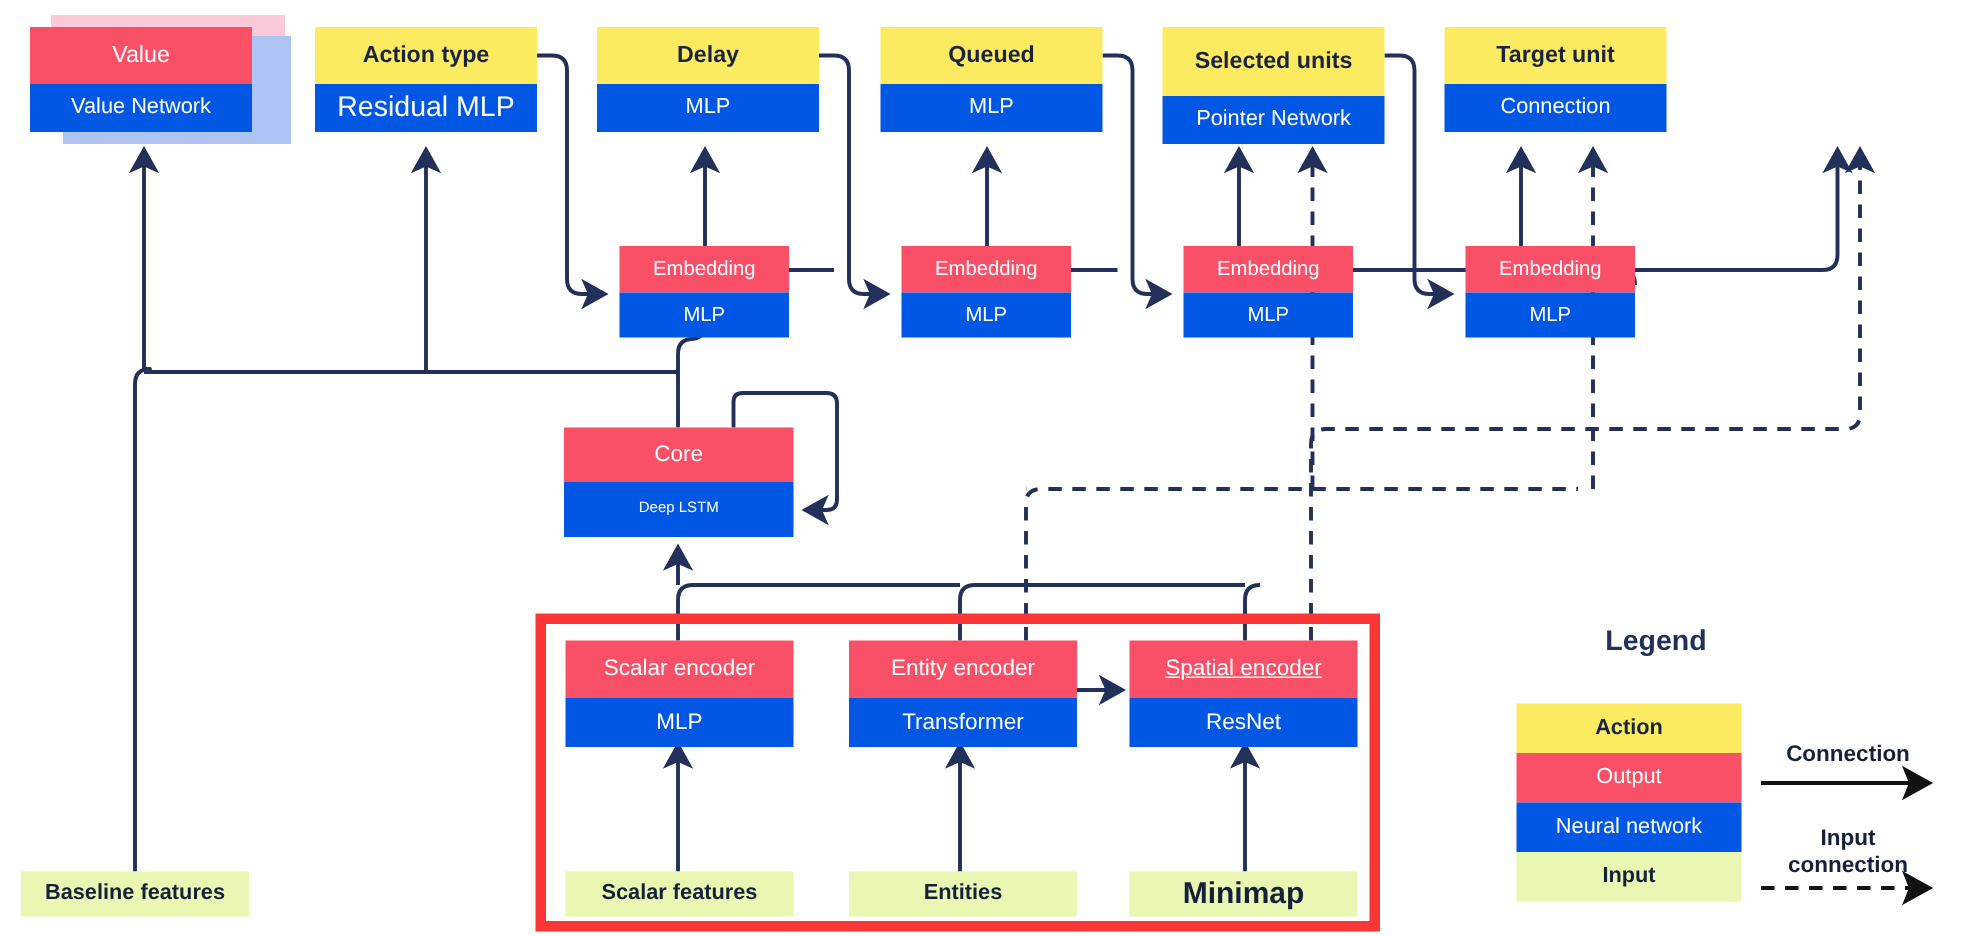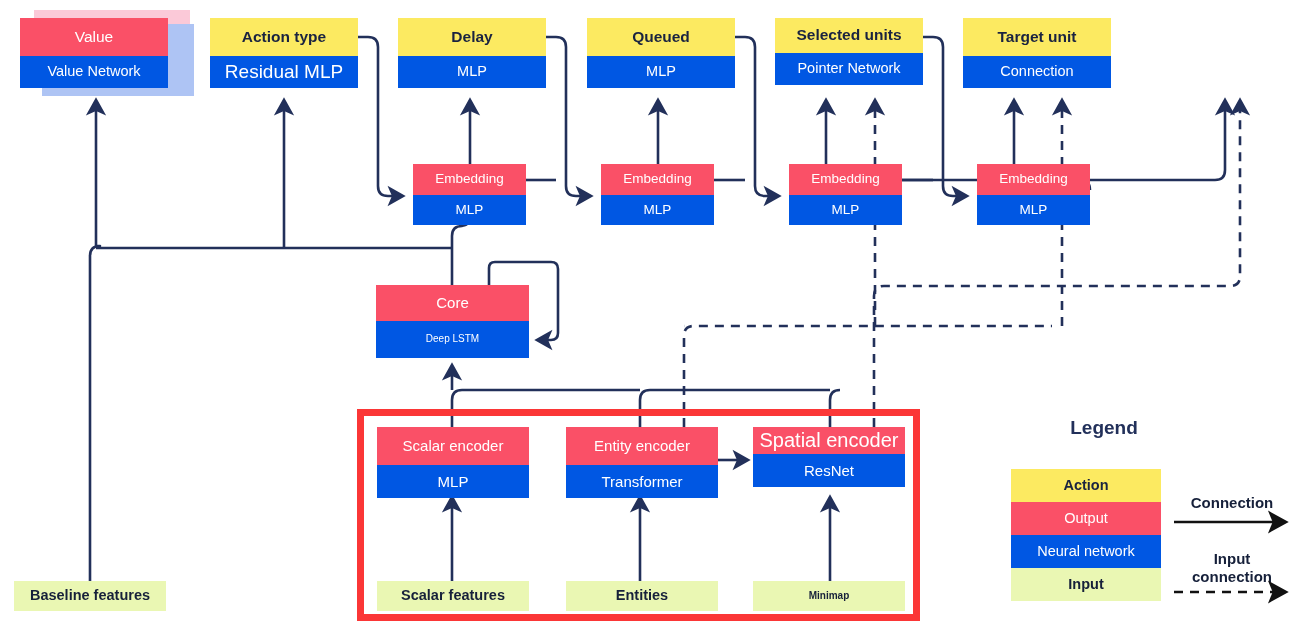--- a/index.html
+++ b/index.html
@@ -126,21 +126,21 @@
     <div class="band action" style="height:38px;font-size:15.5px;">Delay</div>
     <div class="band nn" style="height:32px;font-size:14.5px;">MLP</div>
   </div>
 
   <div class="node" style="left:587px;top:18px;width:148px;">
     <div class="band action" style="height:38px;font-size:15.5px;">Queued</div>
     <div class="band nn" style="height:32px;font-size:14.5px;">MLP</div>
   </div>
 
   <div class="node" style="left:775px;top:18px;width:148px;">
-    <div class="band action" style="height:35px;font-size:15.5px;">Selected units</div>
+    <div class="band action" style="height:46px;font-size:15.5px;">Selected units</div>
     <div class="band nn" style="height:32px;font-size:14.5px;">Pointer Network</div>
   </div>
 
   <div class="node" style="left:963px;top:18px;width:148px;">
     <div class="band action" style="height:38px;font-size:15.5px;">Target unit</div>
     <div class="band nn" style="height:32px;font-size:14.5px;">Connection</div>
   </div>
 
 
   <div class="node" style="left:413px;top:164px;width:113px;">
@@ -169,35 +169,35 @@
 
   <div class="node" style="left:377px;top:427px;width:152px;">
     <div class="band output" style="height:38px;font-size:15px;">Scalar encoder</div>
     <div class="band nn" style="height:33px;font-size:15px;">MLP</div>
   </div>
   <div class="node" style="left:566px;top:427px;width:152px;">
     <div class="band output" style="height:38px;font-size:15px;">Entity encoder</div>
     <div class="band nn" style="height:33px;font-size:15px;">Transformer</div>
   </div>
   <div class="node" style="left:753px;top:427px;width:152px;">
-    <div class="band output" style="height:27px;font-size:20px;">Spatial encoder</div>
+    <div class="band output" style="height:38px;font-size:15px;text-decoration:underline;">Spatial encoder</div>
     <div class="band nn" style="height:33px;font-size:15px;">ResNet</div>
   </div>
 
   <div class="node" style="left:14px;top:581px;width:152px;">
     <div class="band input" style="height:30px;font-size:14.5px;">Baseline features</div>
   </div>
   <div class="node" style="left:377px;top:581px;width:152px;">
     <div class="band input" style="height:30px;font-size:14.5px;">Scalar features</div>
   </div>
   <div class="node" style="left:566px;top:581px;width:152px;">
     <div class="band input" style="height:30px;font-size:14.5px;">Entities</div>
   </div>
   <div class="node" style="left:753px;top:581px;width:152px;">
-    <div class="band input" style="height:30px;font-size:10px;">Minimap</div>
+    <div class="band input" style="height:30px;font-size:20px;">Minimap</div>
   </div>
 
   <div class="legend-title" style="left:1104px;top:417px;transform:translateX(-50%);font-size:19px;">Legend</div>
 
   <div class="legend-stack" style="left:1011px;top:469px;width:150px;">
     <div class="band action" style="height:33px;">Action</div>
     <div class="band output" style="height:33px;">Output</div>
     <div class="band nn" style="height:33px;">Neural network</div>
     <div class="band input" style="height:33px;">Input</div>
   </div>

